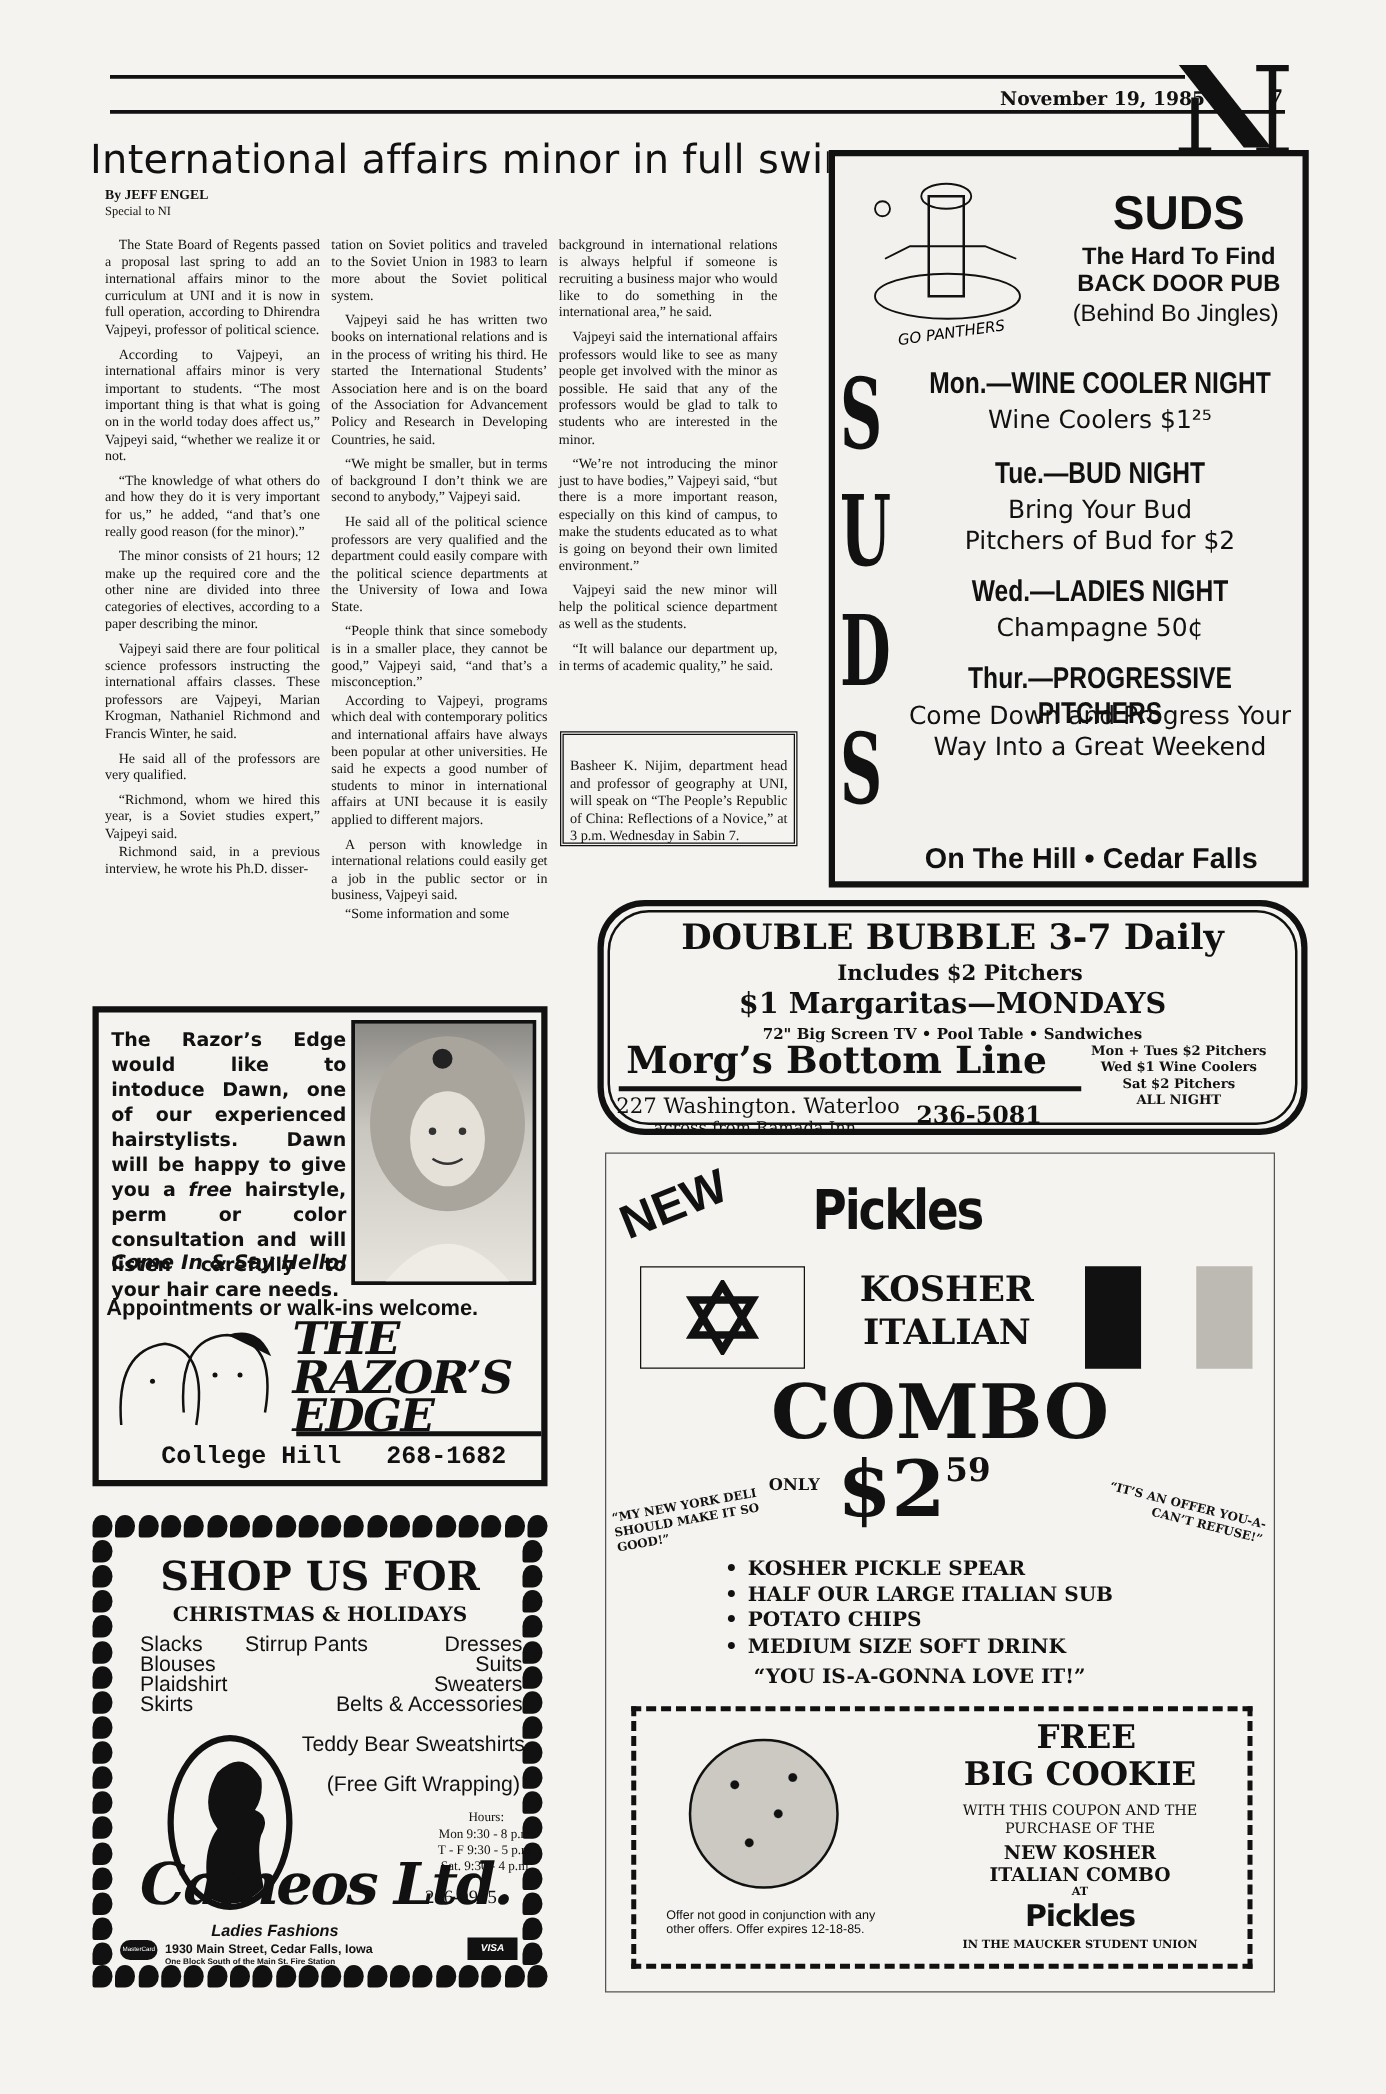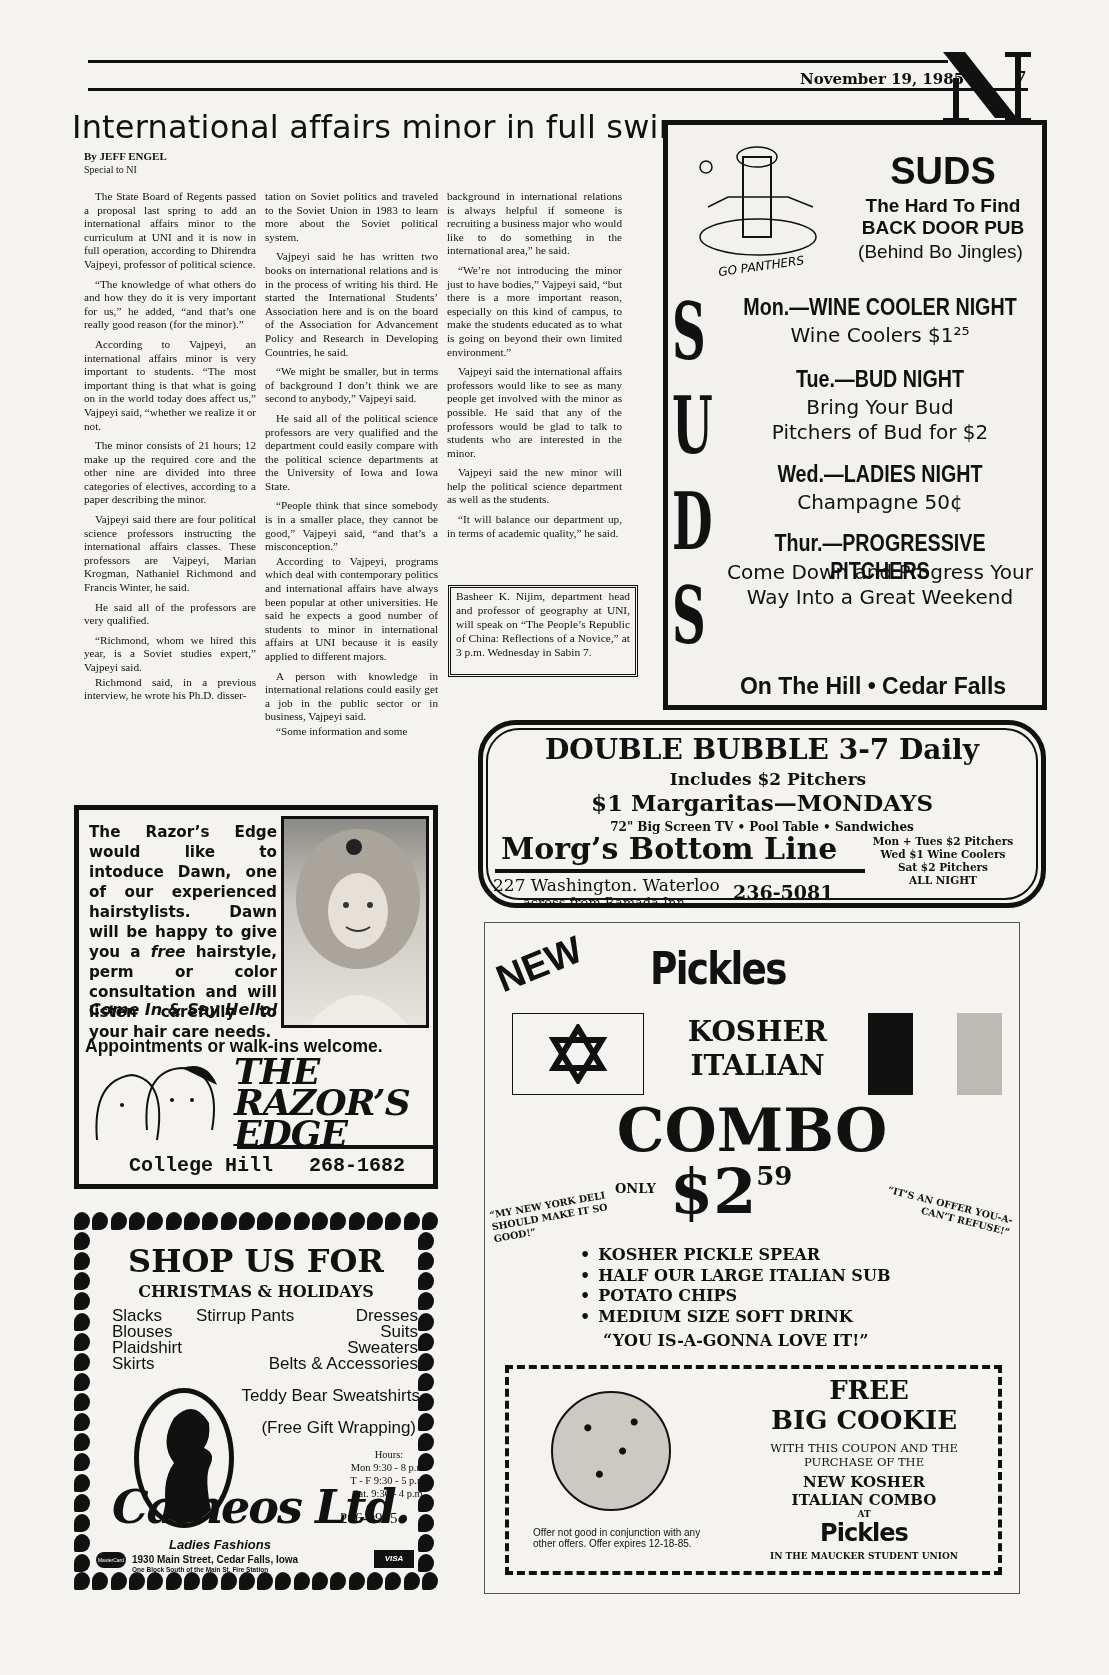--- a/index.html
+++ b/index.html
@@ -13,21 +13,21 @@
   .logo { position: absolute; left: 935px; top: 48px; width: 110px; height: 80px; }
 
   .headline { position: absolute; left: 72px; top: 108px; font-family: "DejaVu Sans", sans-serif; font-size: 32px; letter-spacing: 0.2px; font-weight: normal; }
   .byline { position: absolute; left: 84px; top: 150px; font-size: 11px; font-weight: bold; line-height: 13px; }
   .byline .sub { font-weight: normal; font-size: 10px; }
 
   .col { position: absolute; font-size: 11.2px; line-height: 13.6px; text-align: justify; }
   .col p { text-indent: 11px; margin-bottom: 6px; }
   .col p.tight { margin-bottom: 1px; }
 
-  .sidebar-box { position: absolute; left: 448px; top: 585px; width: 190px; height: 92px; border: 3px double #111; padding: 1px 5px; font-size: 11.4px; line-height: 14px; text-align: justify; }
+  .sidebar-box { position: absolute; left: 448px; top: 585px; width: 190px; height: 92px; border: 3px double #111; padding: 18px 5px; font-size: 11.4px; line-height: 14px; text-align: justify; }
 
   
   .suds { position: absolute; left: 663px; top: 120px; width: 384px; height: 590px; border: 5px solid #111; border-top-width: 5px; background: #f2f1ee; }
   .suds .title { position: absolute; left: 190px; top: 25px; width: 170px; text-align: center; font-family: "Liberation Sans", sans-serif; font-weight: bold; font-size: 38px; }
   .suds .tag1 { position: absolute; left: 170px; top: 70px; width: 210px; text-align: center; font-family: "Liberation Sans", sans-serif; font-weight: bold; font-size: 19px; }
   .suds .tag2 { position: absolute; left: 170px; top: 92px; width: 210px; text-align: center; font-family: "Liberation Sans", sans-serif; font-weight: bold; font-size: 19px; }
   .suds .tag3 { position: absolute; left: 160px; top: 116px; width: 225px; text-align: center; font-family: "Liberation Sans", sans-serif; font-size: 19px; }
   .suds .vert { position: absolute; left: 4px; font-family: "DejaVu Serif", serif; font-weight: bold; font-size: 78px; line-height: 78px; transform: scaleX(0.6); transform-origin: left; }
   .suds .night { position: absolute; left: 40px; width: 344px; text-align: center; font-family: "Liberation Sans", sans-serif; font-weight: bold; font-size: 24px; transform: scaleX(0.82); }
   .suds .sub { position: absolute; left: 40px; width: 344px; text-align: center; font-family: "DejaVu Sans", sans-serif; font-size: 20px; }
@@ -124,44 +124,44 @@
 <div class="pageno">7</div>
 
 <h1 class="headline">International affairs minor  in full swing</h1>
 <div class="byline">
   <div>By JEFF ENGEL</div>
   <div class="sub">Special to NI</div>
 </div>
 
 <div class="col" style="left:84px;top:190px;width:172px;">
   <p>The State Board of Regents passed a proposal last spring to add an international affairs minor to the curriculum at UNI and it is now in full operation, according to Dhirendra Vajpeyi, professor of political science.</p>
+  <p>According to Vajpeyi, an international affairs minor is very important to students. “The most important thing is that what is going on in the world today does affect us,” Vajpeyi said, “whether we realize it or not.</p>
   <p>“The knowledge of what others do and how they do it is very important for us,” he added, “and that’s one really good reason (for the minor).”</p>
-  <p>According to Vajpeyi, an international affairs minor is very important to students. “The most important thing is that what is going on in the world today does affect us,” Vajpeyi said, “whether we realize it or not.</p>
   <p>The minor consists of 21 hours; 12 make up the required core and the other nine are divided into three categories of electives, according to a paper describing the minor.</p>
   <p>Vajpeyi said there are four political science professors instructing the international affairs classes. These professors are Vajpeyi, Marian Krogman, Nathaniel Richmond and Francis Winter, he said.</p>
   <p>He said all of the professors are very qualified.</p>
   <p class="tight">“Richmond, whom we hired this year, is a Soviet studies expert,” Vajpeyi said.</p>
   <p class="tight">Richmond said, in a previous interview, he wrote his Ph.D. disser-</p>
 </div>
 
 <div class="col" style="left:265px;top:190px;width:173px;">
   <p style="text-indent:0">tation on Soviet politics and traveled to the Soviet Union in 1983 to learn more about the Soviet political system.</p>
   <p>Vajpeyi said he has written two books on international relations and is in the process of writing his third. He started the International Students’ Association here and is on the board of the Association for Advancement Policy and Research in Developing Countries, he said.</p>
   <p>“We might be smaller, but in terms of background I don’t think we are second to anybody,” Vajpeyi said.</p>
   <p>He said all of the political science professors are very qualified and the department could easily compare with the political science departments at the University of Iowa and Iowa State.</p>
   <p class="tight">“People think that since somebody is in a smaller place, they cannot be good,” Vajpeyi said, “and that’s a misconception.”</p>
   <p>According to Vajpeyi, programs which deal with contemporary politics and international affairs have always been popular at other universities. He said he expects a good number of students to minor in international affairs at UNI because it is easily applied to different majors.</p>
   <p class="tight">A person with knowledge in international relations could easily get a job in the public sector or in business, Vajpeyi said.</p>
   <p class="tight">“Some information and some</p>
 </div>
 
 <div class="col" style="left:447px;top:190px;width:175px;">
   <p style="text-indent:0">background in international relations is always helpful if someone is recruiting a business major who would like to do something in the international area,” he said.</p>
+  <p>Vajpeyi said the international affairs professors would like to see as many people get involved with the minor as possible. He said that any of the professors would be glad to talk to students who are interested in the minor.</p>
   <p>“We’re not introducing the minor just to have bodies,” Vajpeyi said, “but there is a more important reason, especially on this kind of campus, to make the students educated as to what is going on beyond their own limited environment.”</p>
-  <p>Vajpeyi said the international affairs professors would like to see as many people get involved with the minor as possible. He said that any of the professors would be glad to talk to students who are interested in the minor.</p>
   <p>Vajpeyi said the new minor will help the political science department as well as the students.</p>
   <p>“It will balance our department up, in terms of academic quality,” he said.</p>
 </div>
 
 <div class="sidebar-box">Basheer K. Nijim, department head and professor of geography at UNI, will speak on “The People’s Republic of China: Reflections of a Novice,” at 3 p.m. Wednesday in Sabin 7.</div>
 
 <div class="suds">
   <svg class="mascot" viewBox="0 0 140 140">
     <ellipse cx="70" cy="100" rx="58" ry="18" fill="none" stroke="#111" stroke-width="1.5"></ellipse>
     <rect x="55" y="20" width="28" height="80" fill="none" stroke="#111" stroke-width="2"></rect>

